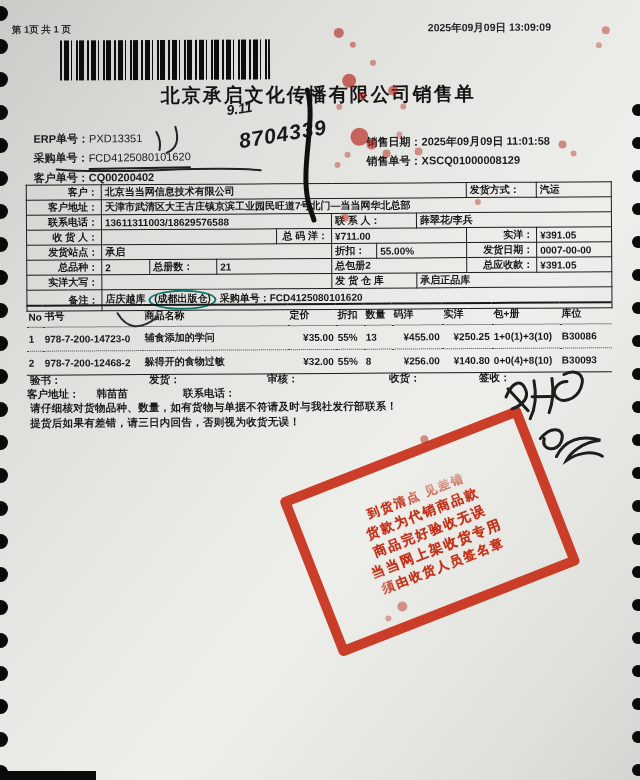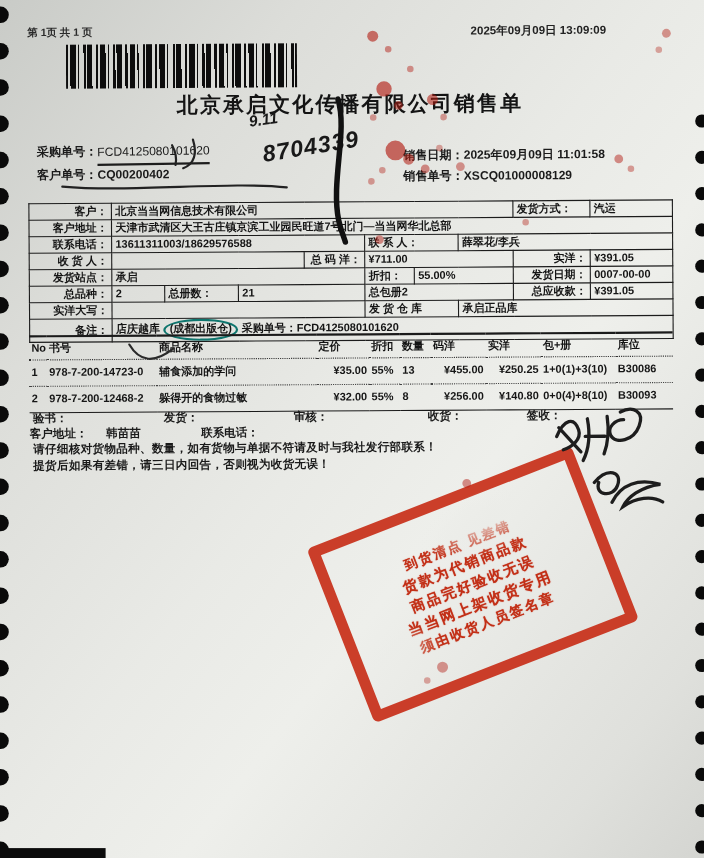--- a/index.html
+++ b/index.html
@@ -10,21 +10,21 @@
     -webkit-font-smoothing:antialiased;
   }
   .paper{
     position:absolute;inset:0;
     background:linear-gradient(128deg,#c9cbc7 0%,#dcddd9 22%,#e9eae6 48%,#eeefeb 62%,#dfe0dc 88%,#d4d5d1 100%);
   }
   .feed-dot{position:absolute;width:15px;height:15px;border-radius:50%;background:#0a0a0a;}
   .corner-bar{position:absolute;left:0;top:771px;width:96px;height:9px;background:#0b0b0b;}
   .content{position:absolute;inset:0;transform:rotate(-0.35deg);color:#1b1b1b;}
 
-  .sheet-info{position:absolute;left:27px;top:22px;font-size:9.5px;font-weight:700;color:#2b2b2b;}
+  .sheet-info{position:absolute;left:14px;top:22px;font-size:9.5px;font-weight:700;color:#2b2b2b;}
   .scan-dt{position:absolute;left:430px;top:22px;font-size:10.5px;font-weight:700;color:#222;}
 
   .barcode{
     position:absolute;left:62px;top:39px;width:210px;height:40px;
     background:repeating-linear-gradient(90deg,
       #0d0d0d 0 2px, transparent 2px 4px,
       #0d0d0d 4px 9px, transparent 9px 11px,
       #0d0d0d 11px 12px, transparent 12px 16px,
       #0d0d0d 16px 18px, transparent 18px 19px,
       #0d0d0d 19px 24px, transparent 24px 27px);
@@ -162,20 +162,21 @@
   <div class="sheet-info">第 1页 共 1 页</div>
   <div class="scan-dt">2025年09月09日 13:09:09</div>
 
   <div class="barcode"></div>
   <div class="doc-title">北京承启文化传播有限公司销售单</div>
 
   <div class="hand hand-date">9.11</div>
   <div class="hand hand-num">8704339</div>
 
   <div class="meta-left">
+    <div><b>ERP单号：</b><span>PXD13351</span></div>
     <div><b>采购单号：</b><span class="po-underline">FCD4125080101620</span></div>
     <div><b>客户单号：</b><b>CQ00200402</b></div>
   </div>
 
   <div class="meta-right">
     <div><span>销售日期：</span><span>2025年09月09日 11:01:58</span></div>
     <div><span>销售单号：</span><span>XSCQ01000008129</span></div>
   </div>
 
   <table class="info">

